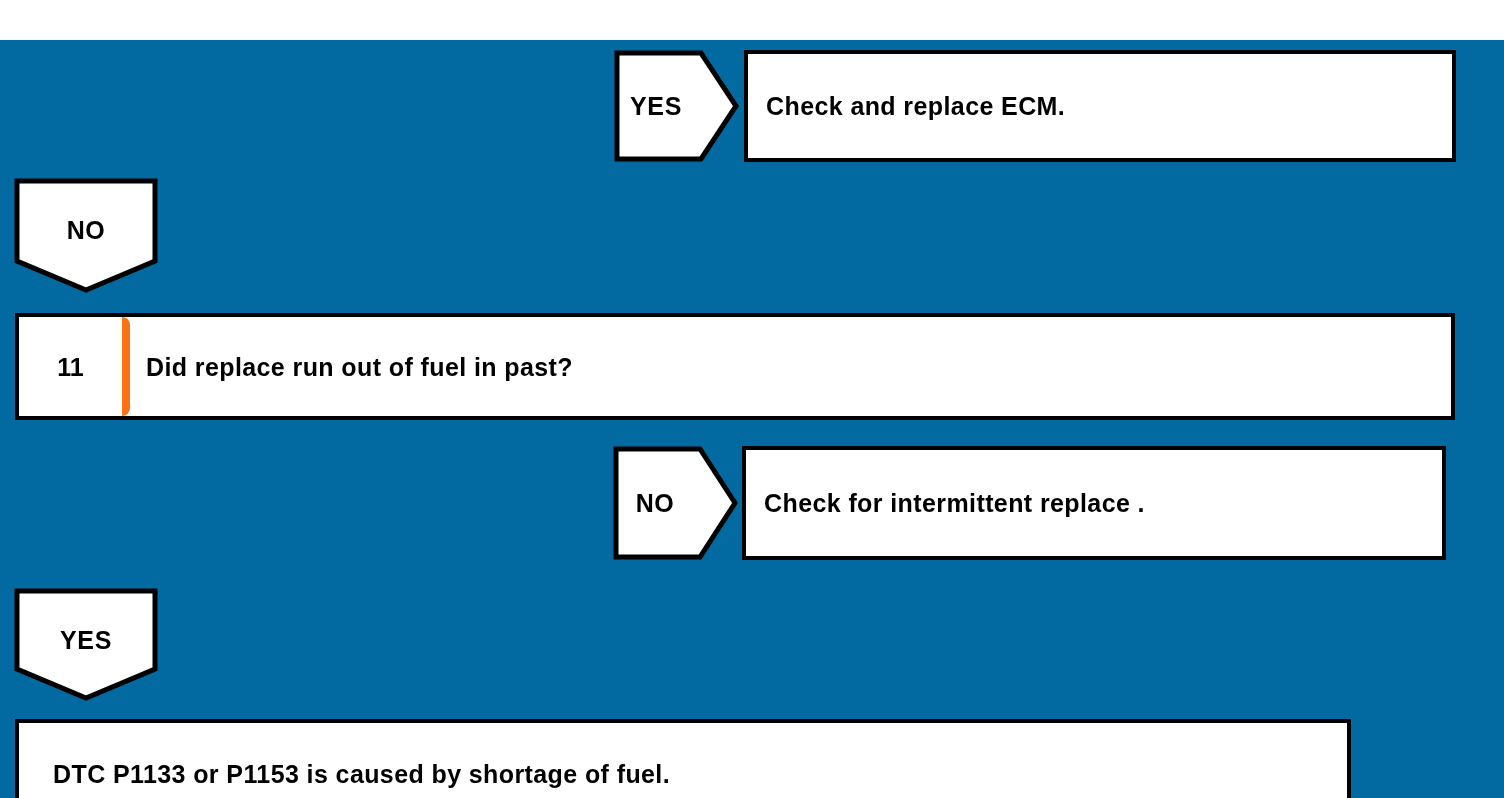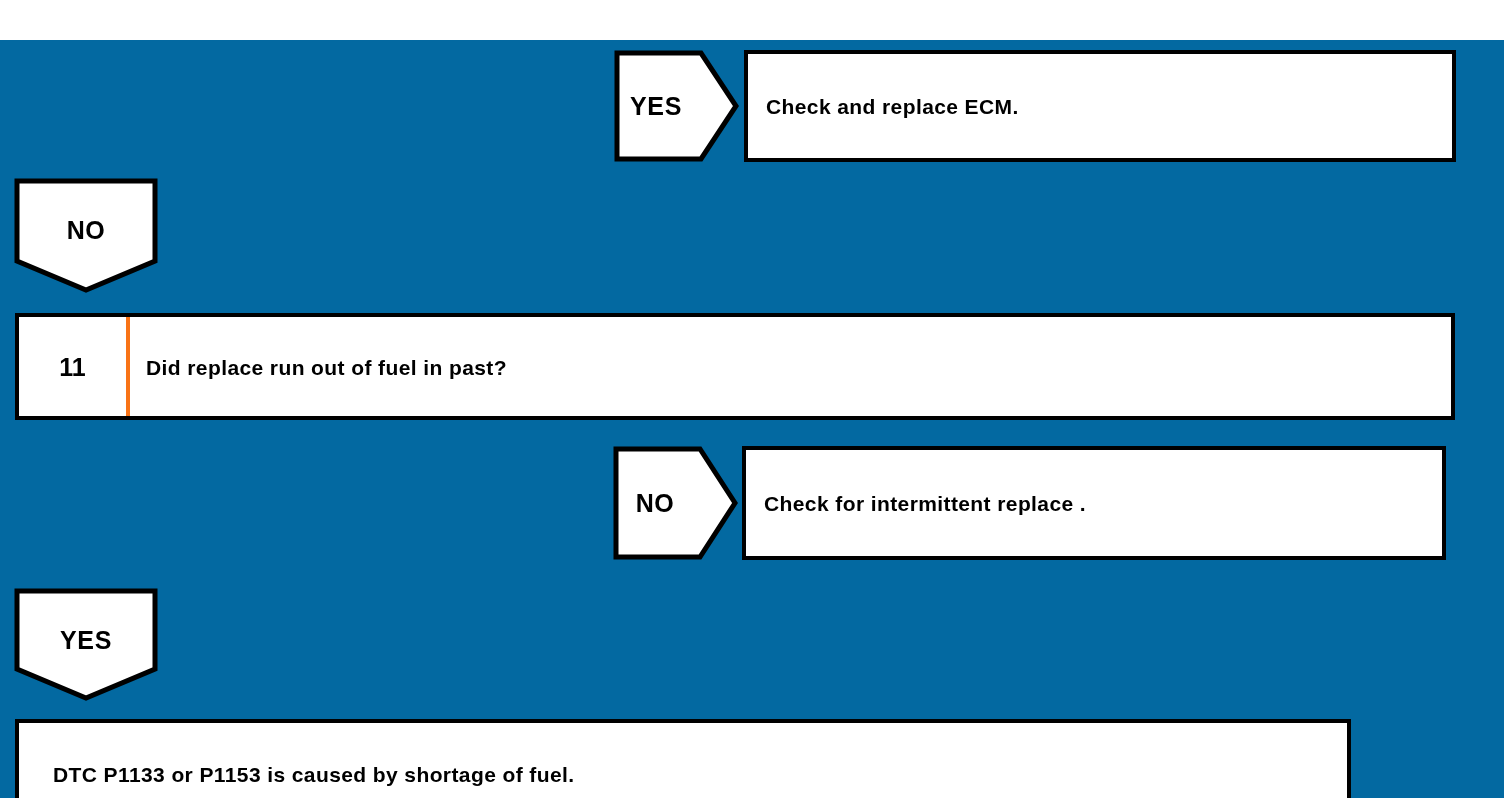--- a/index.html
+++ b/index.html
@@ -26,37 +26,38 @@
     position: absolute;
     box-sizing: border-box;
     border: 4px solid #000000;
     background: #ffffff;
   }
   .flowbox .boxtext {
     position: absolute;
     top: 50%;
     transform: translateY(-50%);
     left: 18px;
-    font-size: 21px;
+    font-size: 25px;
     font-weight: bold;
     color: #000000;
     letter-spacing: 0.4px;
     white-space: nowrap;
     line-height: 1;
   }
 
   
   .stepbox .numcell {
     position: absolute;
     left: 0;
     top: 0;
     bottom: 0;
     width: 111px;
-    border-right: 4px solid #f97316;
+    border-right: 8px solid #f97316;
     box-sizing: border-box;
+    border-radius: 8px;
   }
   .stepbox .numtext {
     position: absolute;
     top: 50%;
     left: 50%;
     transform: translate(-50%, -50%);
     font-size: 25px;
     font-weight: bold;
     color: #000000;
     line-height: 1;

